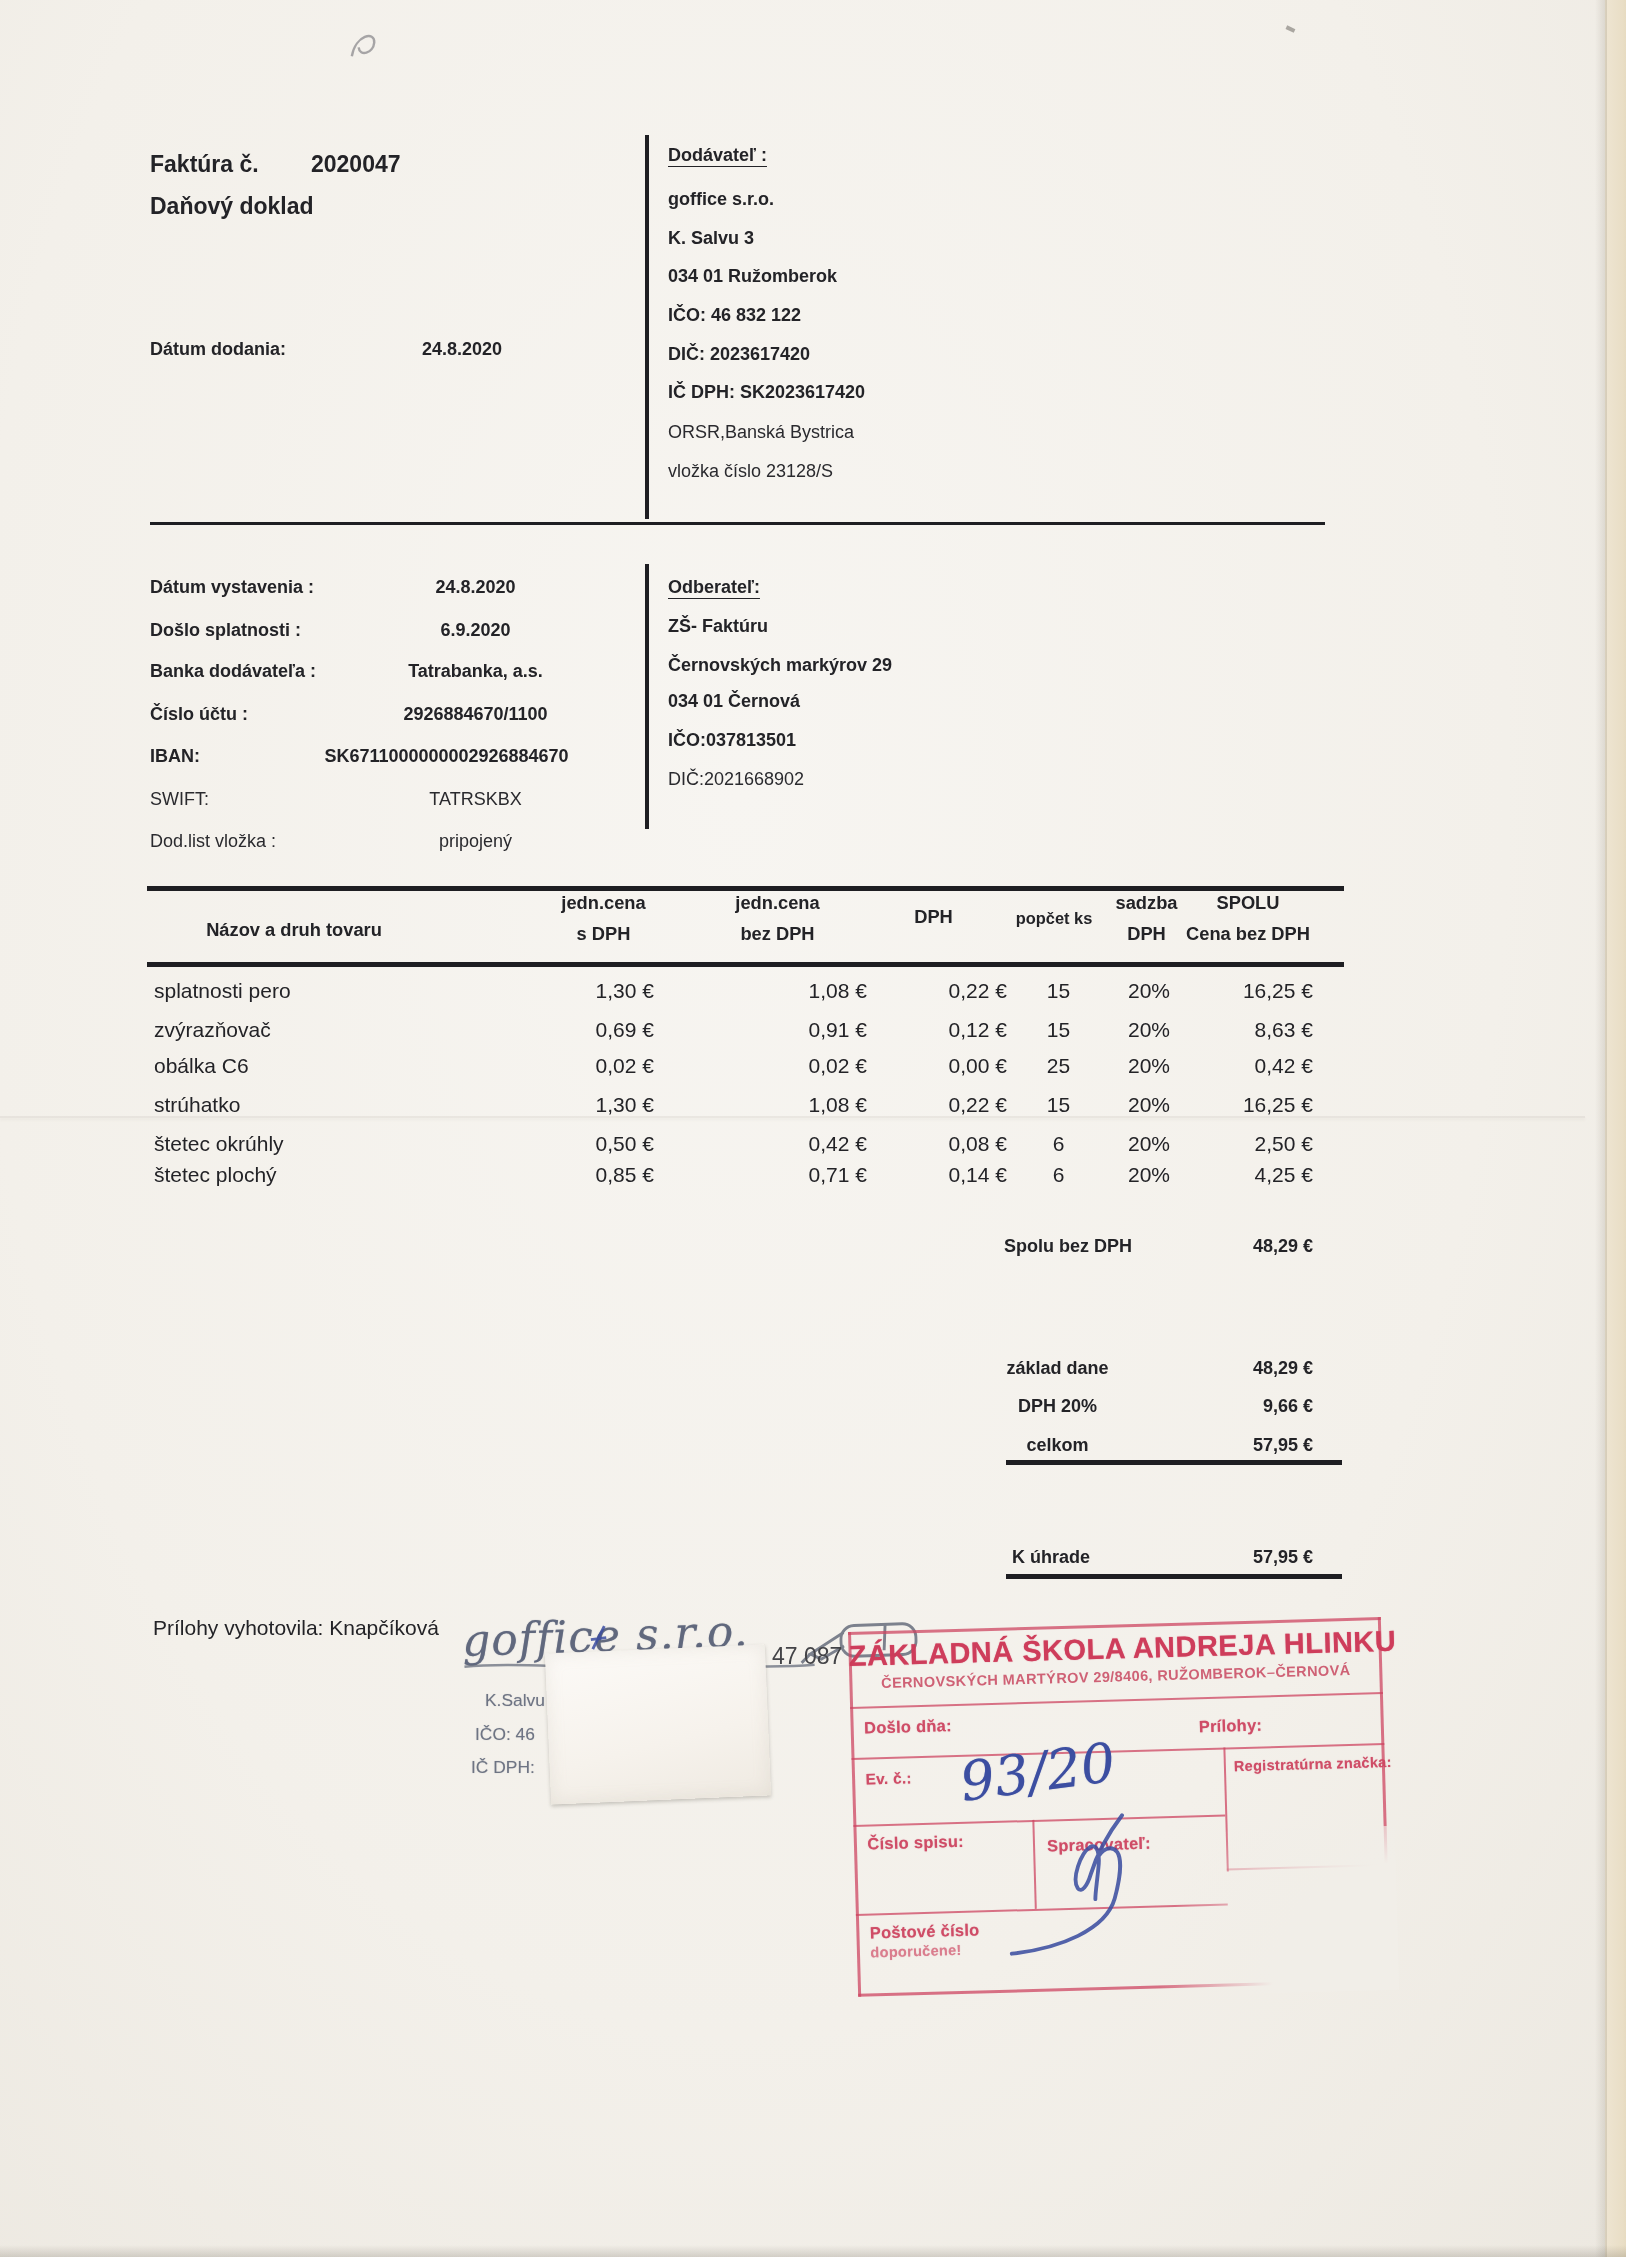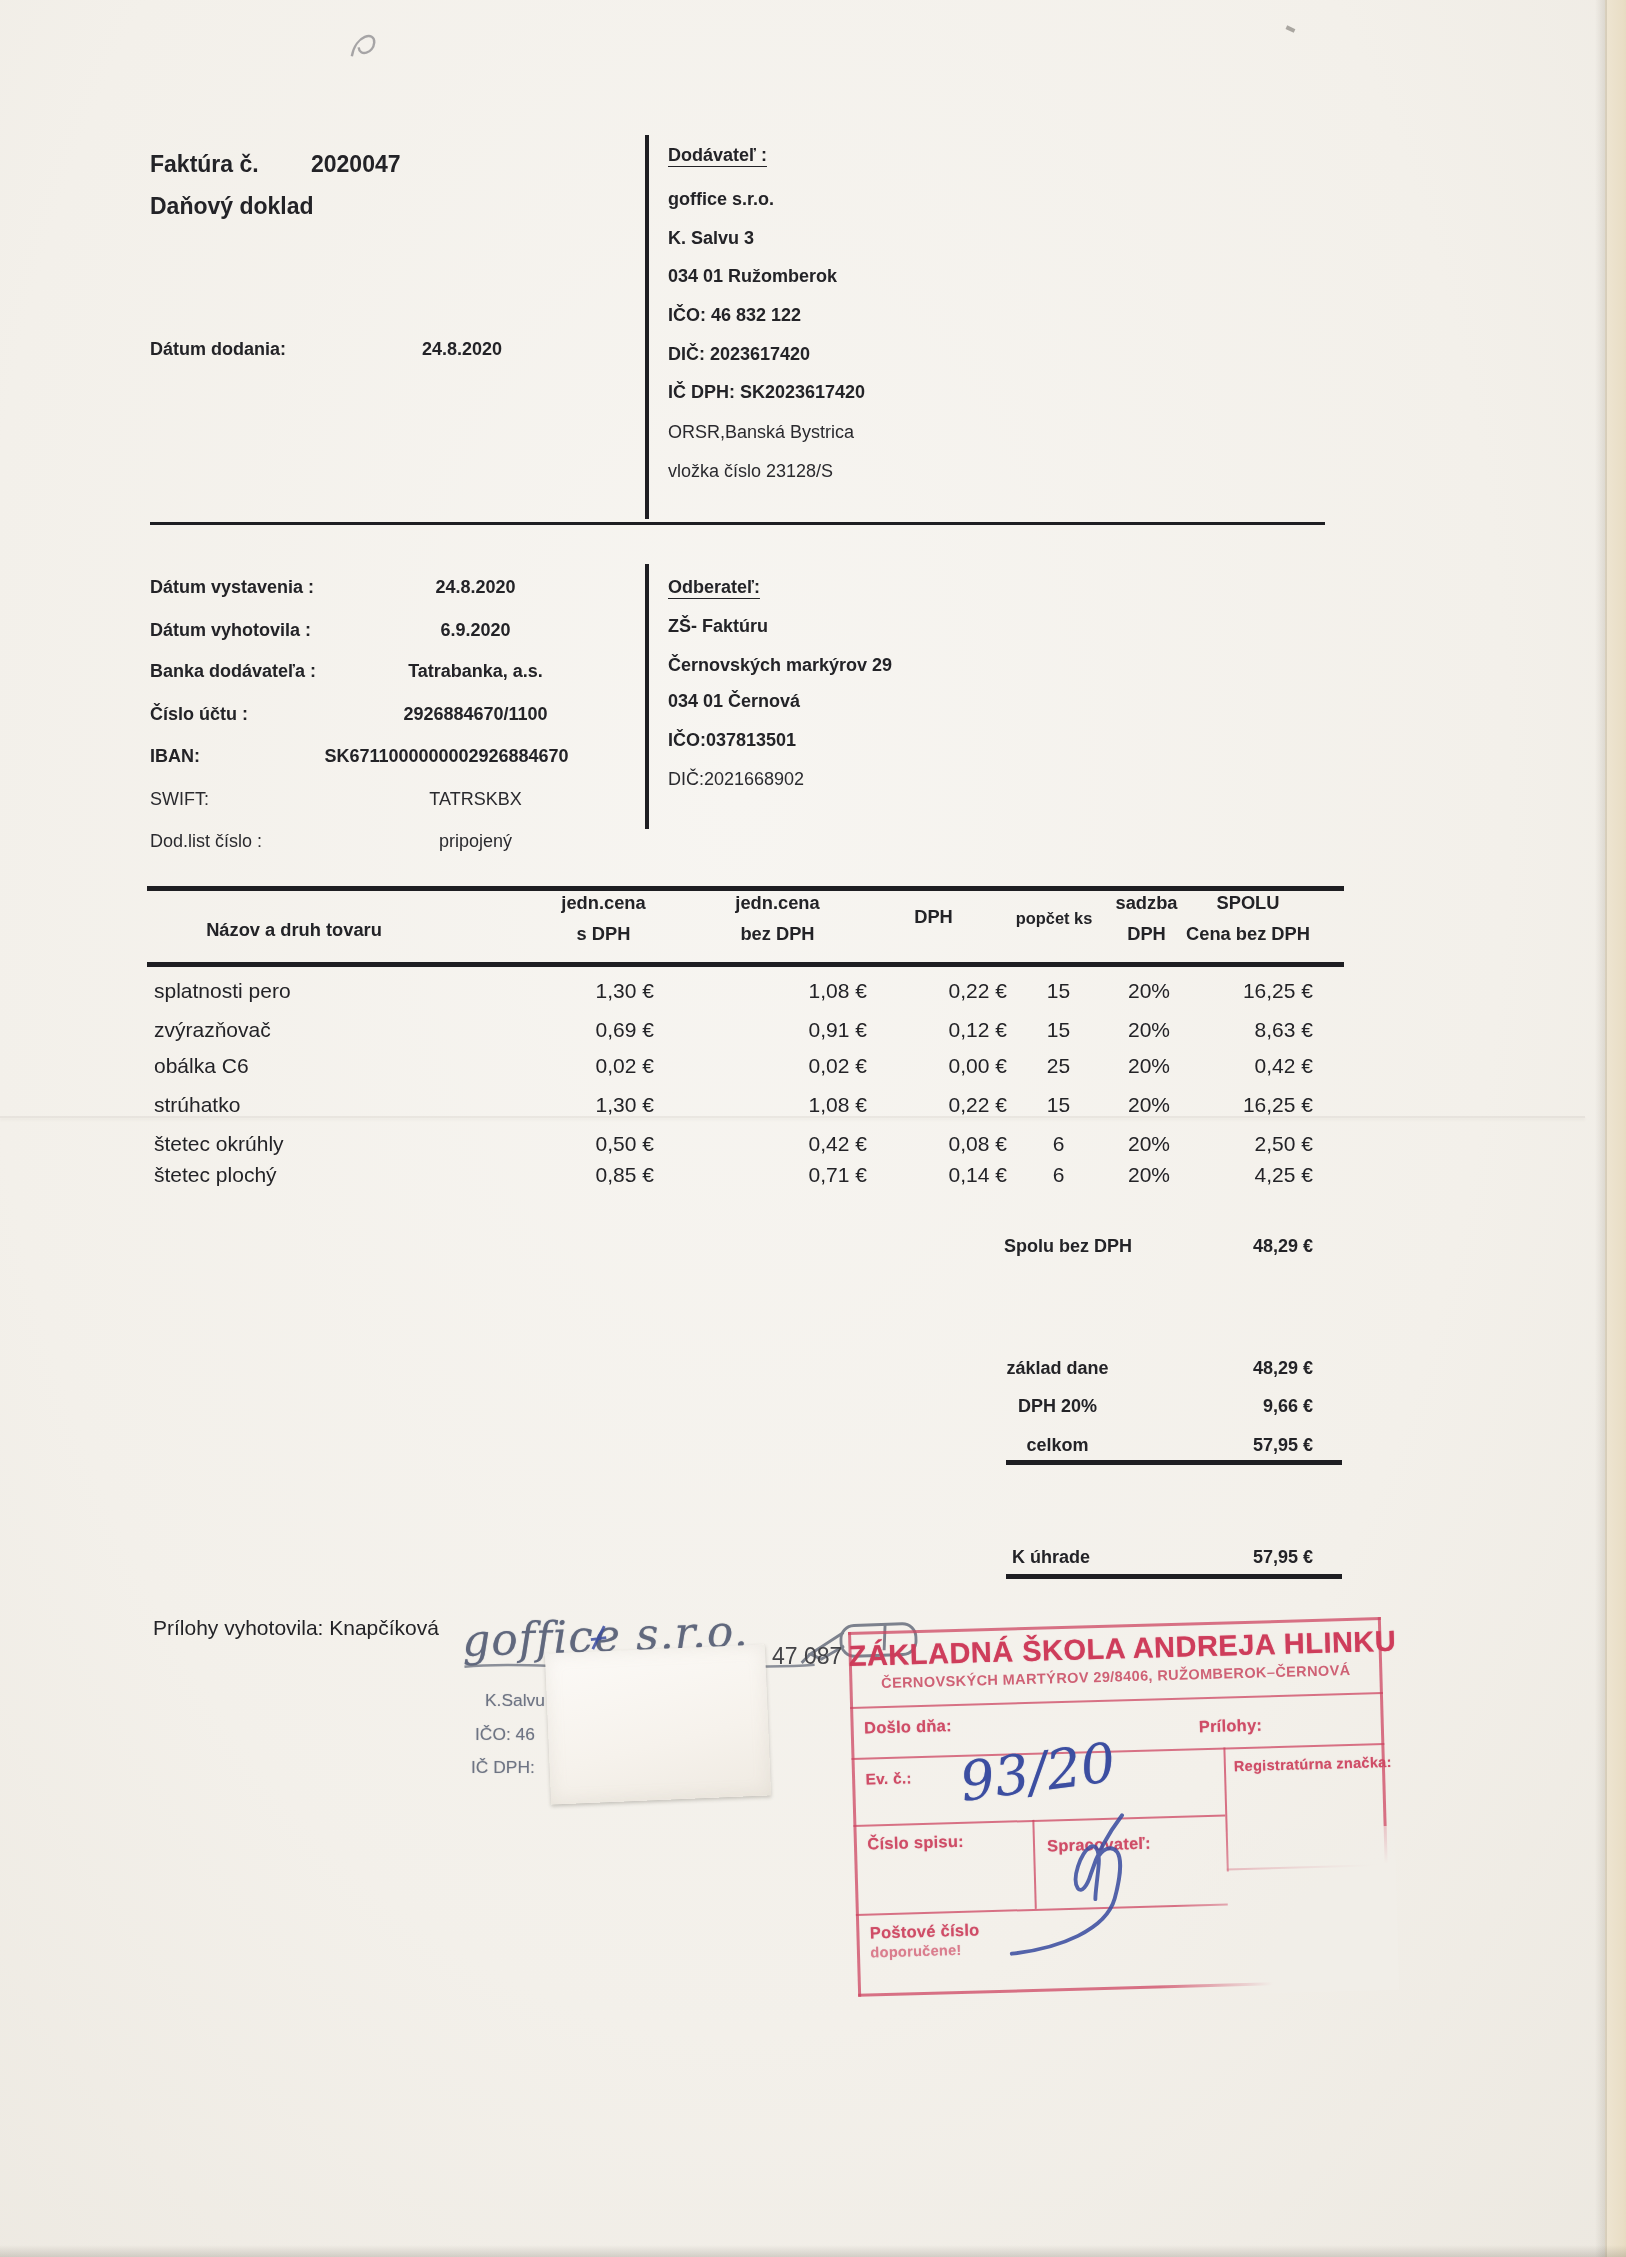--- a/index.html
+++ b/index.html
@@ -75,31 +75,31 @@
   <span class="abs b t23" style="left:668px;top:228px">K. Salvu 3</span>
   <span class="abs b t23" style="left:668px;top:266px">034 01 Ružomberok</span>
   <span class="abs b t23" style="left:668px;top:305px">IČO: 46 832 122</span>
   <span class="abs b t23" style="left:668px;top:344px">DIČ: 2023617420</span>
   <span class="abs b t23" style="left:668px;top:382px">IČ DPH: SK2023617420</span>
   <span class="abs t23 soft" style="left:668px;top:422px">ORSR,Banská Bystrica</span>
   <span class="abs t23 soft" style="left:668px;top:461px">vložka číslo 23128/S</span>
 
   <span class="abs b t23" style="left:150px;top:577px">Dátum vystavenia :</span>
   <span class="abs b t23 c" style="left:285px;top:577px;width:381px">24.8.2020</span>
-  <span class="abs b t23" style="left:150px;top:620px">Dátum vyhotovila :</span>
+  <span class="abs b t23" style="left:150px;top:620px">Došlo splatnosti :</span>
   <span class="abs b t23 c" style="left:285px;top:620px;width:381px">6.9.2020</span>
   <span class="abs b t23" style="left:150px;top:661px">Banka dodávateľa :</span>
   <span class="abs b t23 c" style="left:285px;top:661px;width:381px">Tatrabanka, a.s.</span>
   <span class="abs b t23" style="left:150px;top:704px">Číslo účtu :</span>
   <span class="abs b t23 c" style="left:285px;top:704px;width:381px">2926884670/1100</span>
   <span class="abs b t23" style="left:150px;top:746px">IBAN:</span>
   <span class="abs b t23 c" style="left:256px;top:746px;width:381px">SK6711000000002926884670</span>
   <span class="abs t23 soft" style="left:150px;top:789px">SWIFT:</span>
   <span class="abs t23 soft c" style="left:285px;top:789px;width:381px">TATRSKBX</span>
-  <span class="abs t23 soft" style="left:150px;top:831px">Dod.list číslo :</span>
+  <span class="abs t23 soft" style="left:150px;top:831px">Dod.list vložka :</span>
   <span class="abs t23 soft c" style="left:285px;top:831px;width:381px">pripojený</span>
 
   <span class="abs b t23 u" style="left:668px;top:577px">Odberateľ:</span>
   <span class="abs b t23" style="left:668px;top:616px">ZŠ- Faktúru</span>
   <span class="abs b t23" style="left:668px;top:655px">Černovských markýrov 29</span>
   <span class="abs b t23" style="left:668px;top:691px">034 01 Černová</span>
   <span class="abs b t23" style="left:668px;top:730px">IČO:037813501</span>
   <span class="abs t23 soft" style="left:668px;top:769px">DIČ:2021668902</span>
 
   <div class="rule" style="left:147px;top:886px;width:1197px;height:4.8px"></div>

